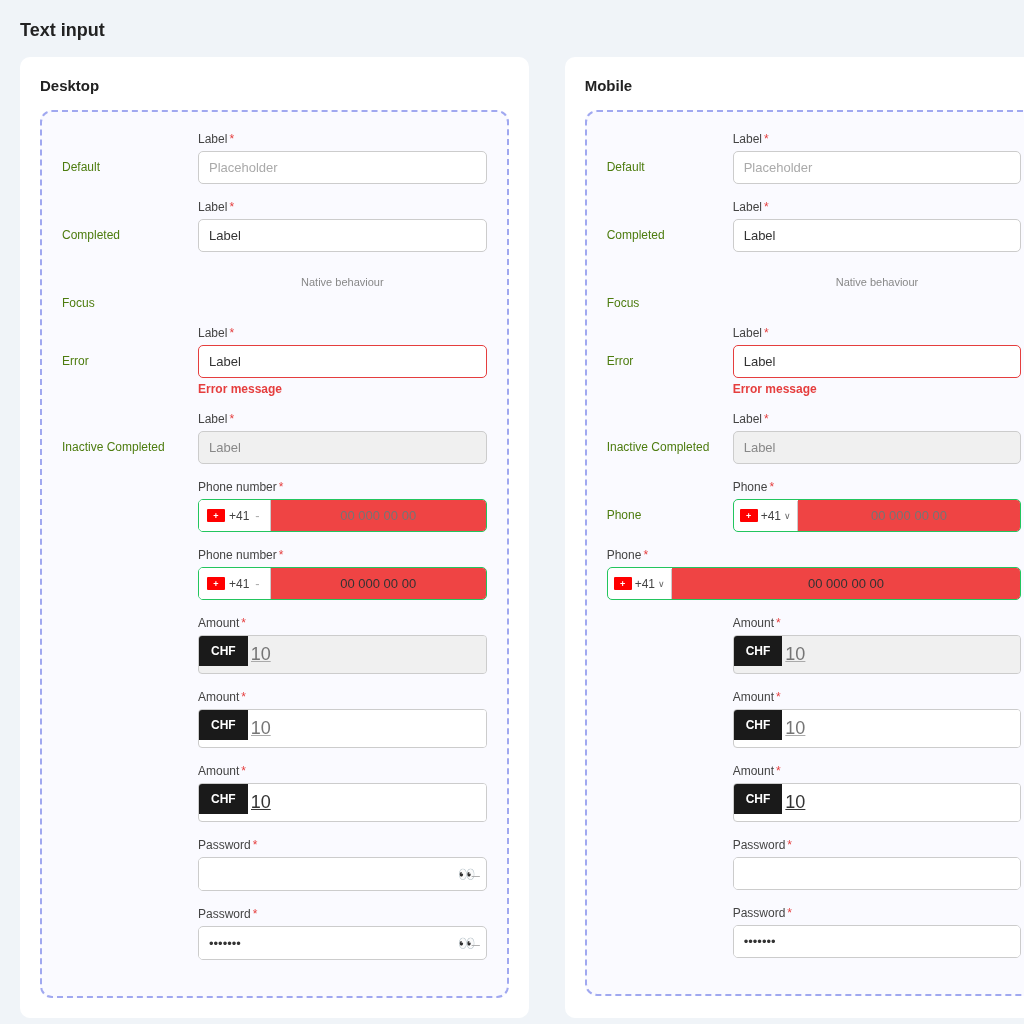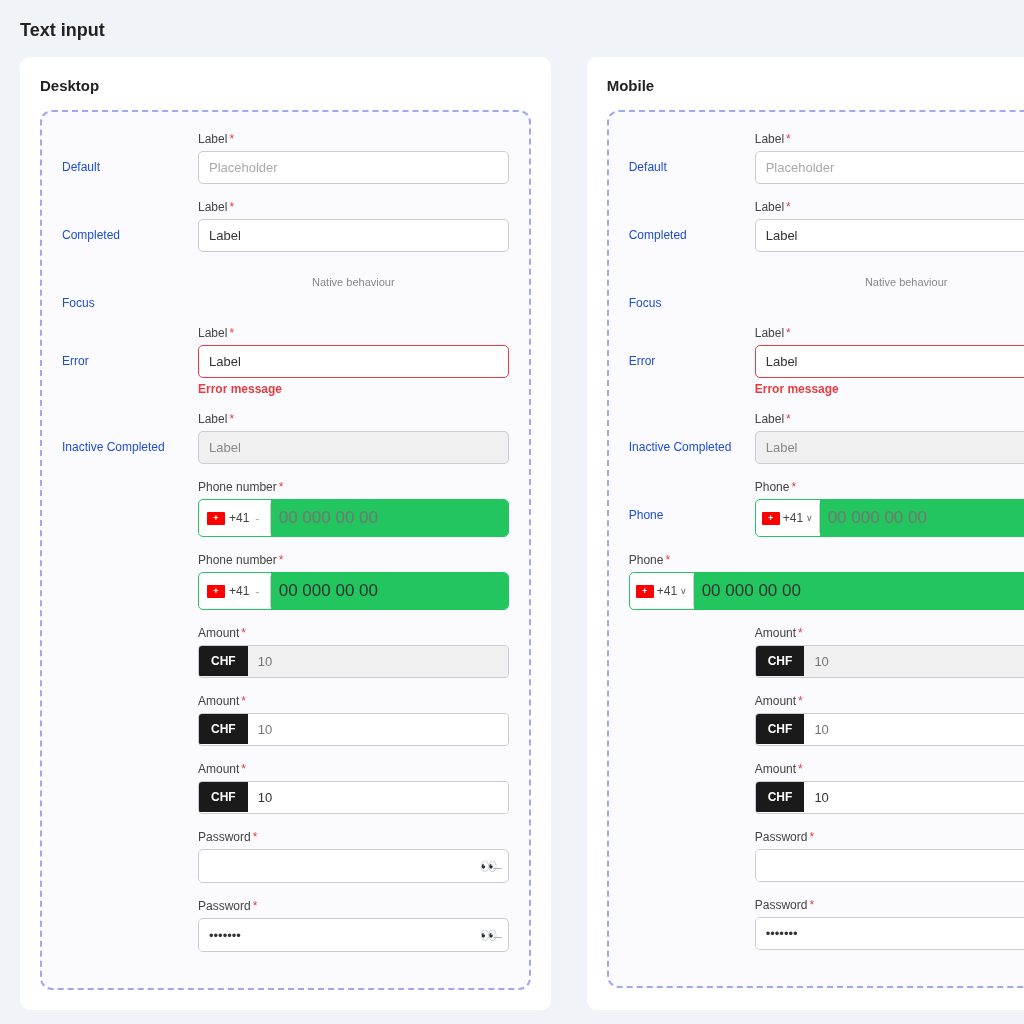--- a/index.html
+++ b/index.html
@@ -40,21 +40,21 @@
     }
     .form-row {
       display: flex;
       align-items: flex-start;
       margin-bottom: 16px;
       gap: 16px;
     }
     .row-label {
       width: 120px;
       min-width: 120px;
-      color: #1d4ed8;
+      color: #4d7c0f;
       font-size: 12px;
       padding-top: 28px;
     }
     .field-group {
       flex: 1;
       display: flex;
       flex-direction: column;
       gap: 2px;
     }
     .field-label {
@@ -148,24 +148,25 @@
       color: #444;
     }
     .phone-separator {
       color: #aaa;
       padding: 0 2px;
     }
     .phone-number-input {
       flex: 1;
       border: none;
       padding: 8px 8px;
-      font-size: 17px;
+      font-size: 13px;
       color: #333;
       outline: none;
-      background: #22c55e;
+      background: #ef4444;
+      text-align: center;
     }
     .phone-chevron {
       font-size: 9px;
       color: #666;
     }
     
     .amount-wrapper {
       display: flex;
       align-items: flex-start;
       border: 1px solid #ccc;
@@ -181,25 +182,26 @@
       color: #fff;
       padding: 8px 12px;
       font-size: 12px;
       font-weight: 600;
       display: flex;
       align-items: center;
     }
     .amount-input {
       flex: 1;
       border: none;
-      padding: 8px 10px;
-      font-size: 13px;
+      padding: 8px 3px;
+      font-size: 18px;
       color: #aaa;
       outline: none;
       background: #fff;
+      text-decoration: underline;
     }
     .amount-wrapper.disabled-amount .amount-input {
       background: #f0f0f0;
       color: #aaa;
     }
     .amount-input.has-value {
       color: #333;
     }
     
     .password-wrapper {

